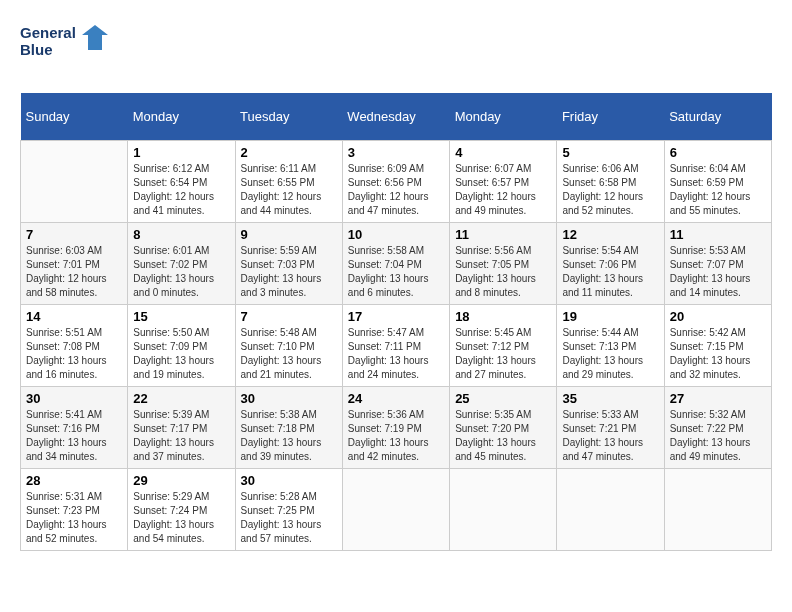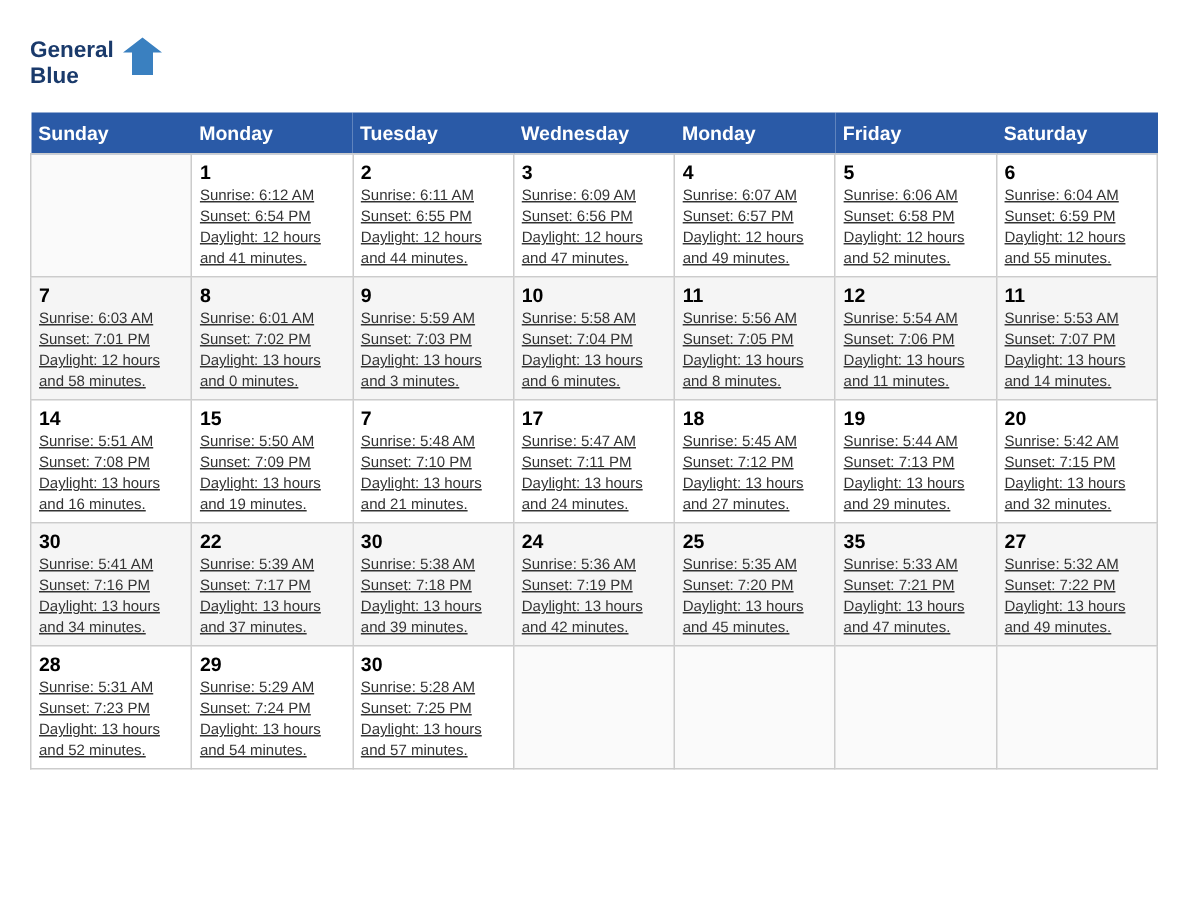--- a/index.html
+++ b/index.html
@@ -7,21 +7,21 @@
       font-family: Arial, sans-serif;
       background: #fff;
       width: 792px;
       min-height: 612px;
       padding: 20px;
     }
     .header {
       display: flex;
       justify-content: space-between;
       align-items: flex-start;
-      margin-bottom: 10px;
+      margin-bottom: 28px;
       text-align: center;
     }
     .logo {
       display: flex;
       align-items: center;
       gap: 4px;
     }
     .title-block {
       text-align: right;
     }
@@ -35,24 +35,24 @@
       color: #333;
     }
     table {
       width: 100%;
       border-collapse: collapse;
       font-size: 11px;
     }
     thead tr th {
       background-color: #2a5aa7;
       color: #fff;
-      padding: 6px 5px;
+      padding: 16px 5px;
       text-align: left;
       font-size: 13px;
-      font-weight: bold;
+      font-weight: normal;
     }
     tbody tr td {
       border: 1px solid #ccc;
       vertical-align: top;
       padding: 4px 5px;
       width: calc(100% / 7);
       height: 80px;
       background: #fff;
     }
     tbody tr:nth-child(even) td {
@@ -61,21 +61,20 @@
     .day-num {
       font-weight: bold;
       font-size: 13px;
       margin-bottom: 2px;
       color: #000;
     }
     .day-info {
       font-size: 10px;
       color: #333;
       line-height: 1.4;
-      text-decoration: underline;
     }
     .empty-cell {
       background: #fafafa !important;
     }
   </style>
 </head>
 <body>
 
 <div class="header">
   <div class="logo">

